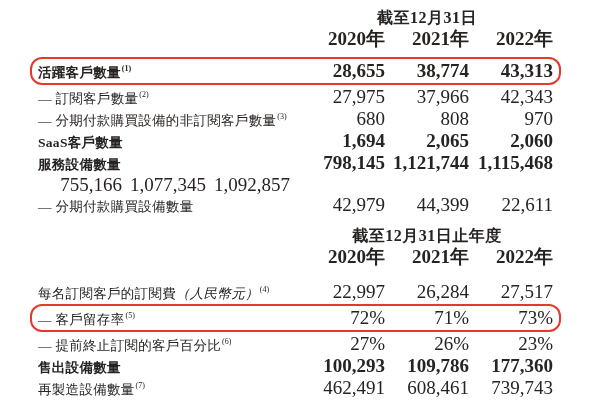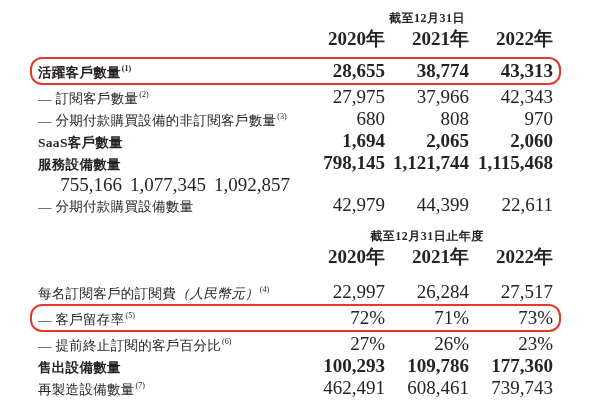--- a/index.html
+++ b/index.html
@@ -13,21 +13,21 @@
     width:600px;height:400px;
     padding:10px 47px 0 38px;
   }
   .tbl{width:100%;}
   .tbl2{margin-top:12px;}
   
   .head{display:flex;}
   .head .spacer{flex:1;}
   .cols-area{width:252px;}
   .period{
-    text-align:center;font-weight:700;font-size:12px;line-height:16px;
+    text-align:center;font-weight:700;font-size:16px;line-height:16px;
     margin-bottom:4px;letter-spacing:.5px;
   }
   .years{display:flex;}
   .years .col{font-weight:700;}
   
   .rows1{margin-top:10px;}
   .rows2{margin-top:16px;}
   .row{
     display:flex;align-items:baseline;
     padding:1.5px 0;line-height:17px;font-size:13.5px;

